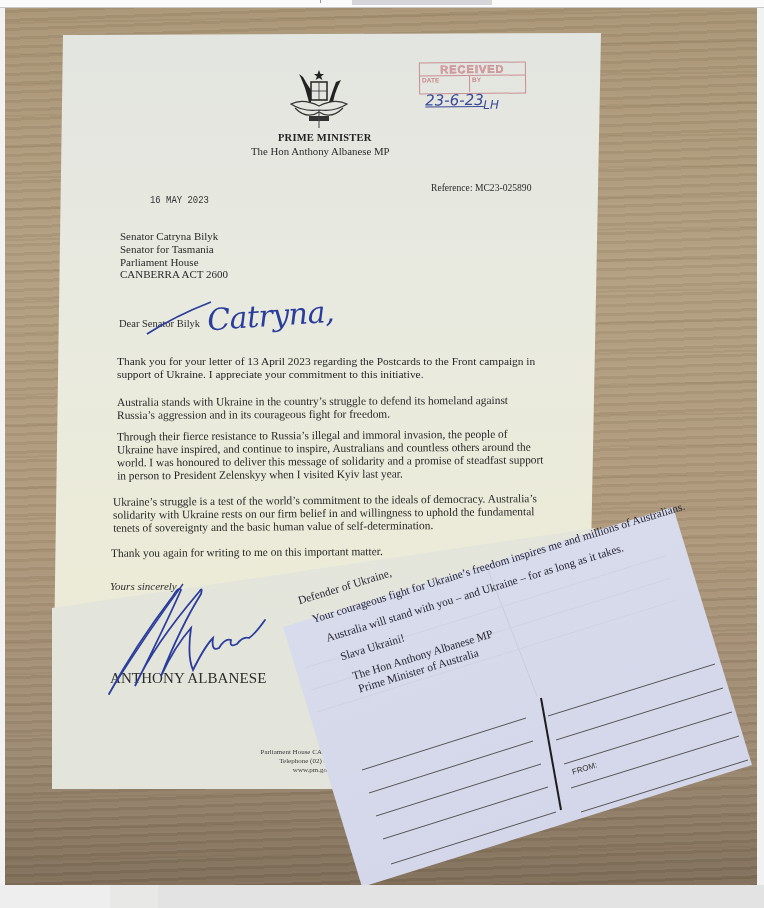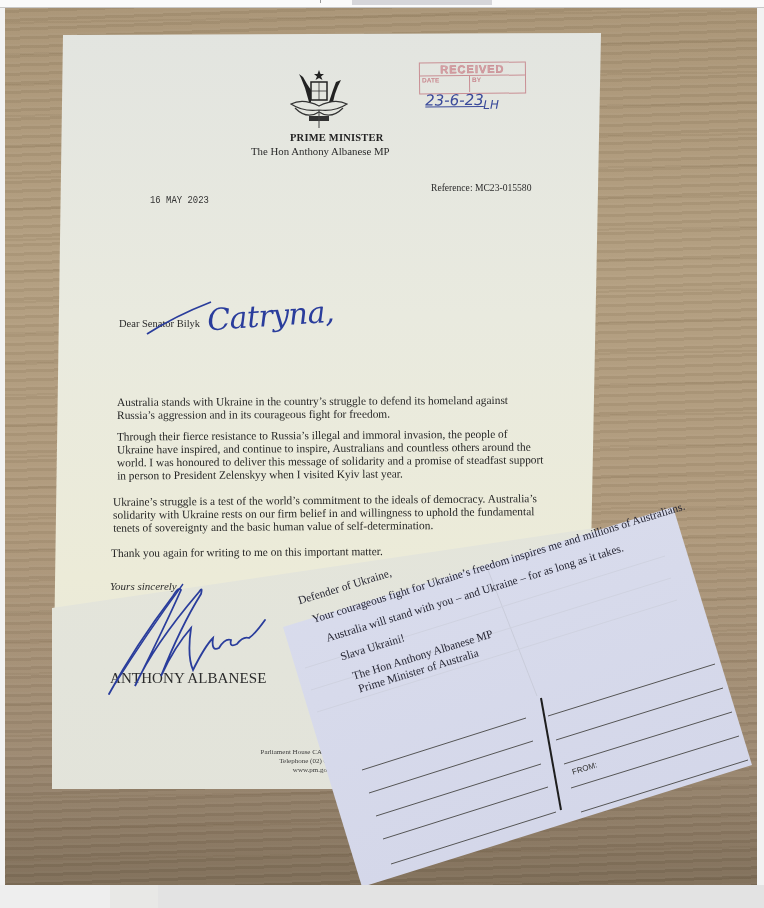--- a/index.html
+++ b/index.html
@@ -41,21 +41,21 @@
     }
     .letter-lower {
       position: absolute; left: 0; top: 0; width: 752px; height: 877px;
       background: linear-gradient(180deg, #e6e7dc 0%, #e2e3da 100%);
       clip-path: polygon(47px 600px, 590px 520px, 560px 781px, 47px 781px);
     }
 
     .abs { position: absolute; white-space: nowrap; color: #2c2c2c; }
 
     .crest { position: absolute; left: 278px; top: 60px; width: 72px; height: 70px; }
-    .pm-title { left: 273px; top: 124px; font-size: 10.5px; font-weight: bold; color: #222; letter-spacing: 0.2px; margin-left: 12px; }
+    .pm-title { left: 273px; top: 124px; font-size: 10.5px; font-weight: bold; color: #222; letter-spacing: 0.2px; }
     .pm-name { left: 246px; top: 137px; font-size: 10.8px; color: #2a2a2a; }
 
     .stamp {
       position: absolute; left: 414px; top: 54px; width: 105px; height: 30px;
       border: 1.5px solid #c98f94; color: #c98a90; transform: rotate(-0.6deg);
     }
     .stamp .head { position: absolute; left: 0; top: 0; width: 105px; height: 12px; border-bottom: 1.2px solid #c98f94; text-align: center; font-family: "Liberation Sans", sans-serif; font-weight: bold; font-size: 11px; line-height: 12px; letter-spacing: 1px; color: #d6a3a7; -webkit-text-stroke: 0.4px #c27f86; }
     .stamp .date-lbl { position: absolute; left: 2px; top: 13px; font-family: "Liberation Sans", sans-serif; font-size: 6.5px; font-weight: bold; }
     .stamp .by-lbl { position: absolute; left: 52px; top: 13px; font-family: "Liberation Sans", sans-serif; font-size: 6.5px; font-weight: bold; }
     .stamp .divider { position: absolute; left: 49px; top: 12px; width: 1.2px; height: 17px; background: #c98f94; }
@@ -131,30 +131,40 @@
 
   <div class="stamp">
     <div class="head">RECEIVED</div>
     <div class="date-lbl">DATE</div>
     <div class="divider"></div>
     <div class="by-lbl">BY</div>
     <div class="date-val">23-6-23</div>
     <div class="by-val">LH</div>
   </div>
 
-  <div class="abs reference">Reference: MC23-015580</div>
+  <div class="abs reference">Reference: MC23-025890</div>
   <div class="abs date-stamp">16 MAY 2023</div>
 
+  <div class="abs address">
+    <div>Senator Catryna Bilyk</div>
+    <div>Senator for Tasmania</div>
+    <div>Parliament House</div>
+    <div>CANBERRA  ACT  2600</div>
+  </div>
 
   <div class="abs salutation">Dear Senator Bilyk</div>
   <svg style="position:absolute;left:140px;top:290px;width:70px;height:40px;" viewBox="0 0 70 40">
     <path d="M2,36 Q30,18 66,4" stroke="#2a3d9c" stroke-width="1.8" fill="none"></path>
   </svg>
   <div class="hand-name">Catryna,</div>
 
+  <div class="para p1">
+    <div>Thank you for your letter of 13 April 2023 regarding the Postcards to the Front campaign in</div>
+    <div>support of Ukraine. I appreciate your commitment to this initiative.</div>
+  </div>
   <div class="para p2">
     <div>Australia stands with Ukraine in the country’s struggle to defend its homeland against</div>
     <div>Russia’s aggression and in its courageous fight for freedom.</div>
   </div>
   <div class="para p3">
     <div>Through their fierce resistance to Russia’s illegal and immoral invasion, the people of</div>
     <div>Ukraine have inspired, and continue to inspire, Australians and countless others around the</div>
     <div>world. I was honoured to deliver this message of solidarity and a promise of steadfast support</div>
     <div>in person to President Zelenskyy when I visited Kyiv last year.</div>
   </div>

